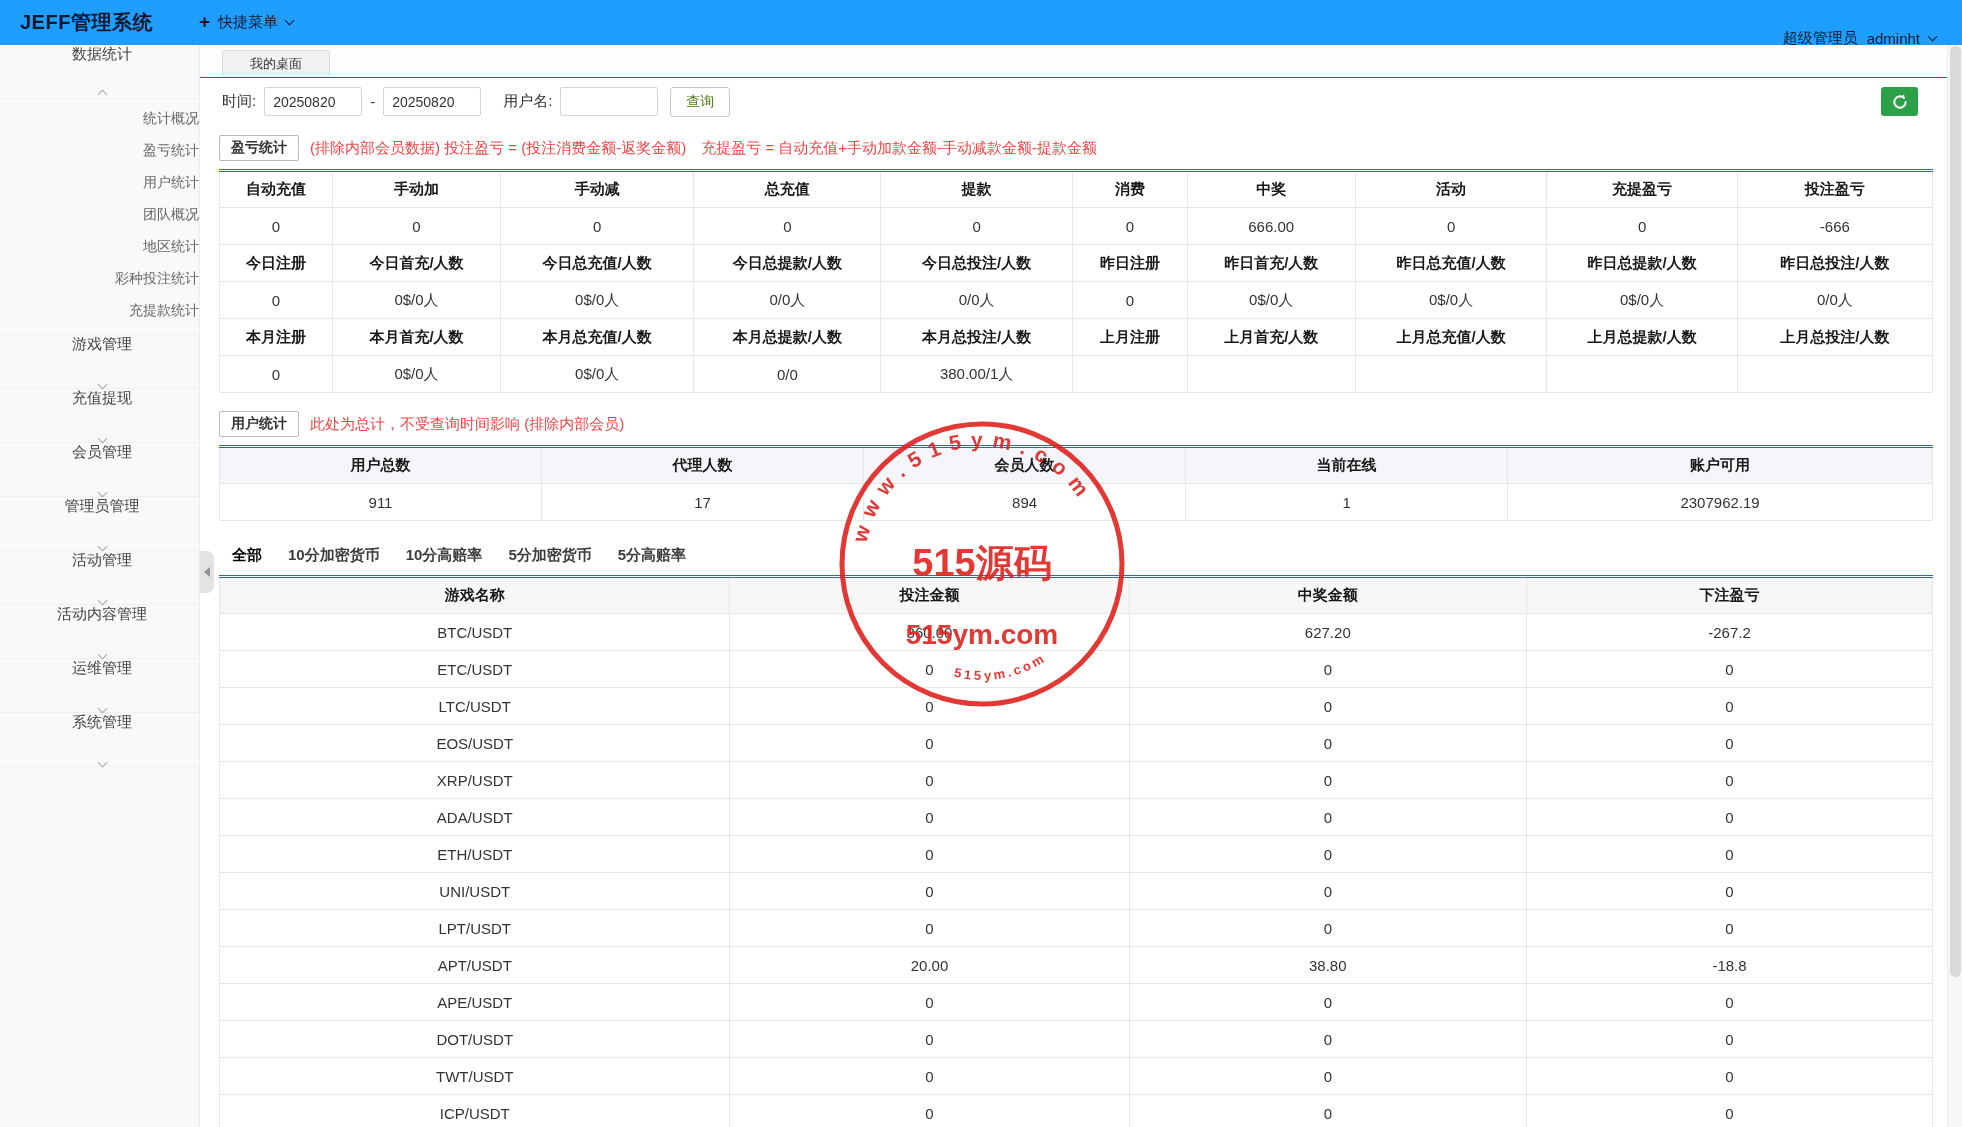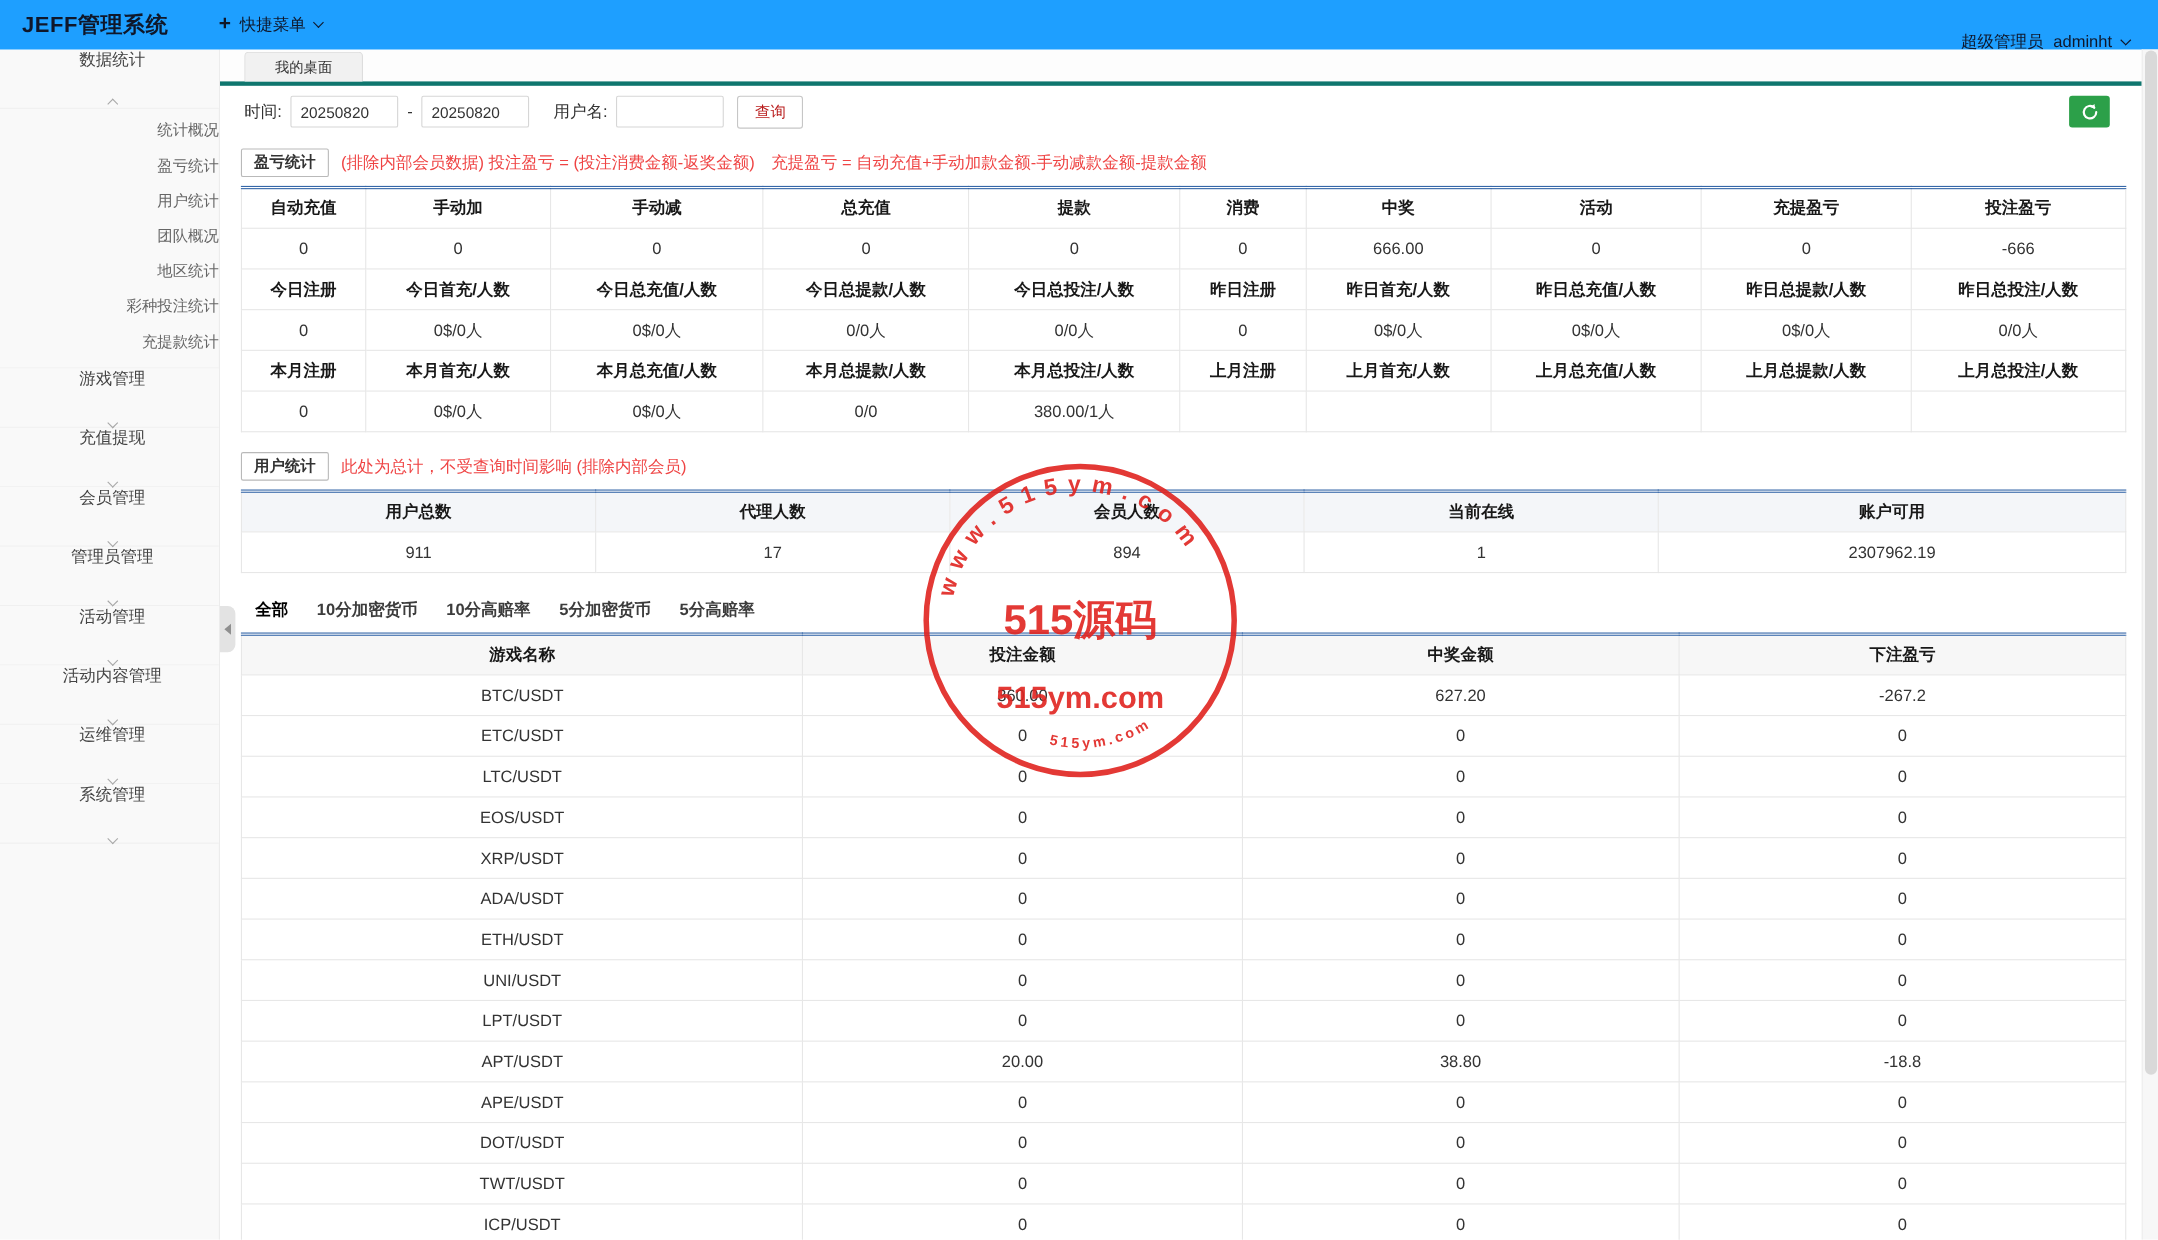--- a/index.html
+++ b/index.html
@@ -20,27 +20,27 @@
 .sidebar{position:absolute;top:45px;left:0;bottom:0;width:200px;background:#f9f9f9;border-right:1px solid #ececec;overflow:hidden;}
 .side-group-header{height:54px;display:flex;align-items:center;justify-content:space-between;padding:0 20px 0 25px;font-size:15px;color:#444;border-bottom:1px solid #f0f0f0;cursor:pointer;background:#f9f9f9;flex-direction:column;}
 .side-group-header .chev{color:#a8a8a8;flex:none;}
 .side-sub{padding:3px 0 8px;border-bottom:1px solid #f0f0f0;}
 .side-sub-item{height:32px;line-height:32px;padding-left:42px;font-size:14px;color:#666;cursor:pointer;text-align:right;}
 .collapse-handle{position:absolute;left:200px;top:551px;width:14px;height:42px;background:#e3e3e3;border-radius:0 7px 7px 0;display:flex;align-items:center;justify-content:center;z-index:6;cursor:pointer;}
 .tri{width:0;height:0;border-top:5px solid transparent;border-bottom:5px solid transparent;border-right:6px solid #8f8f8f;}
 
 
 .main{position:absolute;left:200px;top:45px;right:0;bottom:0;background:#fff;}
-.tabstrip{height:33px;border-bottom:4px solid #0f766e;display:flex;align-items:flex-end;padding-left:22px;background:#fdfdfd;}
+.tabstrip{height:33px;border-bottom:1px solid #0f766e;display:flex;align-items:flex-end;padding-left:22px;background:#fdfdfd;}
 .tab{height:27px;line-height:26px;padding:0 27px;background:#f1f1f1;border:1px solid #ddd;border-bottom:none;border-radius:4px 4px 0 0;font-size:13px;color:#333;cursor:pointer;}
 .filterbar{height:47px;display:flex;align-items:center;padding:0 44px 0 22px;gap:8px;}
 .flabel{font-size:15px;color:#333;white-space:nowrap;}
 .flabel.gap{margin-left:14px;}
 .finput{width:98px;height:29px;border:1px solid #d6d6d6;border-radius:2px;padding:0 8px;font-size:14px;color:#333;background:#fff;outline:none;font-family:inherit;}
-.fbtn{height:30px;padding:0 15px;background:#fff;border:1px solid #c6c6c6;border-radius:3px;font-size:14px;color:#b91c1c;cursor:pointer;margin-left:4px;font-family:inherit;}
+.fbtn{height:30px;padding:0 15px;background:#fff;border:1px solid #c6c6c6;border-radius:3px;font-size:14px;color:#4d7c0f;cursor:pointer;margin-left:4px;font-family:inherit;}
 .refresh-btn{margin-left:auto;width:37px;height:29px;background:var(--green,#2ca049);border:none;border-radius:3px;display:flex;align-items:center;justify-content:center;cursor:pointer;flex:none;}
 
 
 .content{padding:4px 29px 0 19px;}
 .section-head{display:flex;align-items:center;margin:6px 0 8px;}
 .sh2{margin-top:18px;}
 .tag{display:inline-block;border:1px solid #b9b9b9;border-radius:2px;padding:3px 11px;font-size:14px;font-weight:bold;color:#333;background:#fff;white-space:nowrap;}
 .note{margin-left:11px;font-size:15px;color:#ef4444;}
 table.grid{width:100%;border-collapse:collapse;border-top:3px double var(--tableblue,#3567a8);table-layout:fixed;}
 table.grid td{border:1px solid #e7e7e7;height:37px;text-align:center;font-size:15px;color:#333;padding:0 6px;overflow:hidden;white-space:nowrap;}

